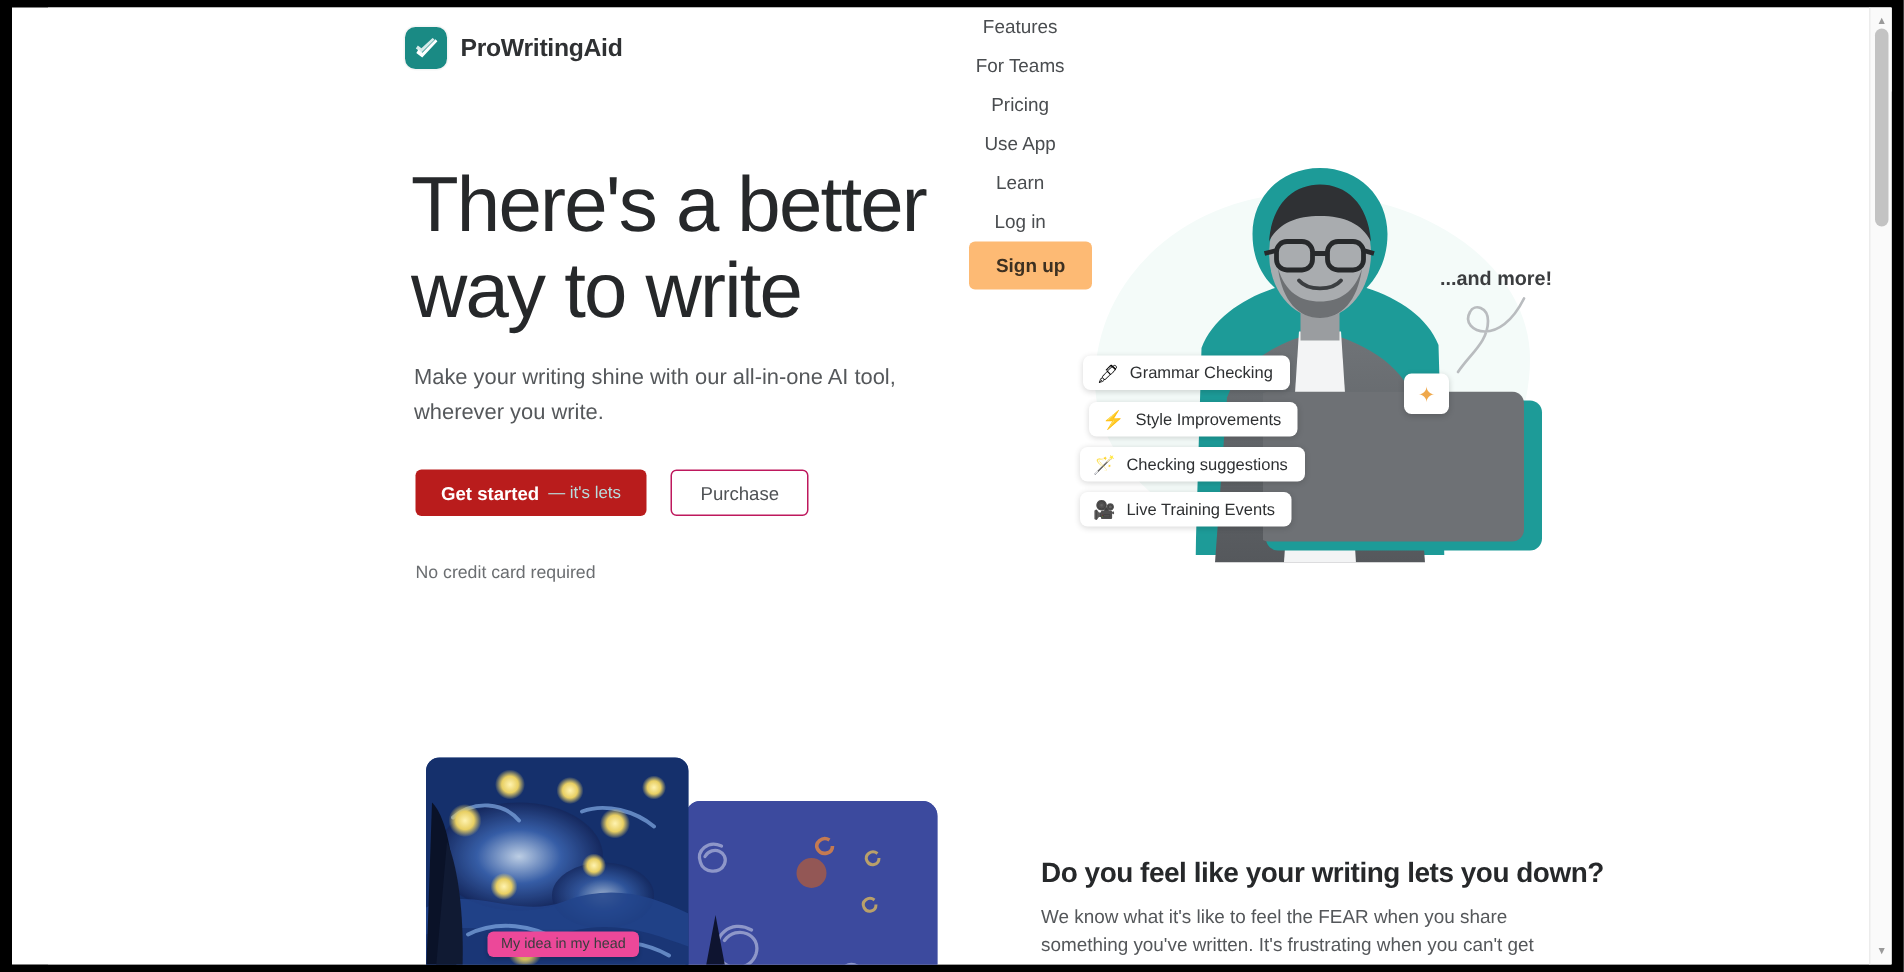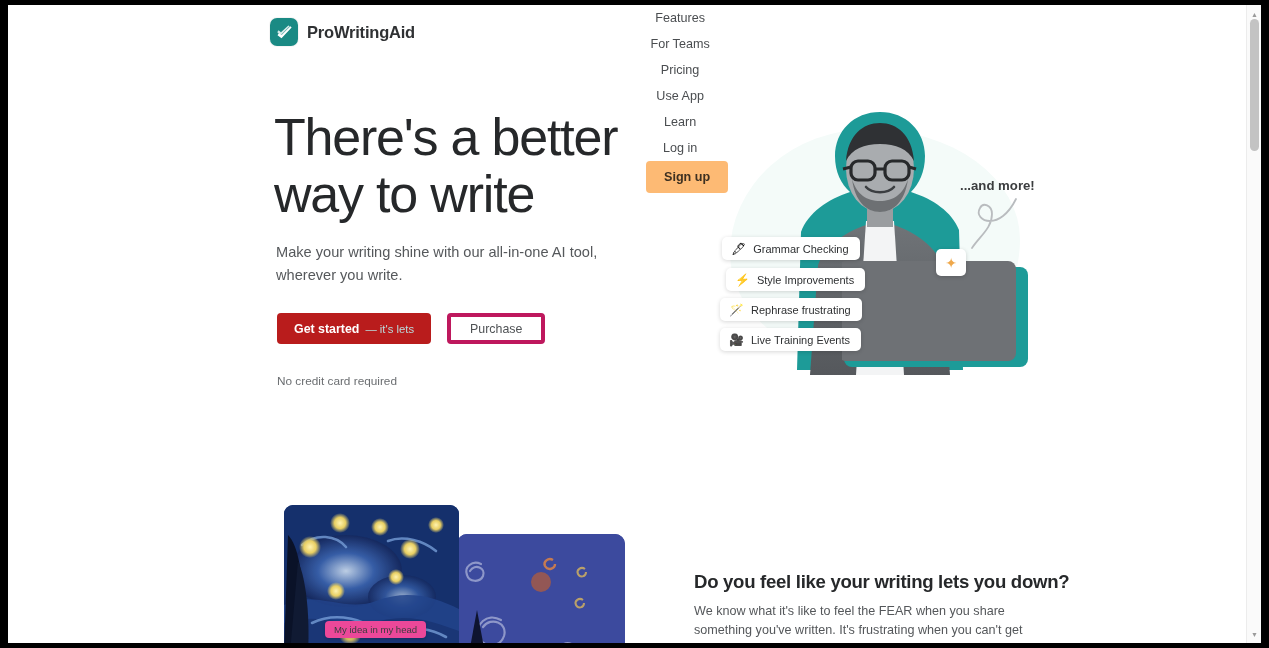--- a/index.html
+++ b/index.html
@@ -114,21 +114,21 @@
     font-family: inherit;
   }
   #get-started-label {
     color: #ffffff; font-size: 12.4px; font-weight: bold;
   }
   #get-started-note {
     color: #b9dcdd; font-size: 11.3px;
   }
   #purchase-btn {
     background: #ffffff;
-    border: 4px solid #be185d;
+    border: 1px solid #be185d;
     border-radius: 4px;
     padding: 0 19px;
     height: 31px;
     display: flex; align-items: center;
     color: #4f5255; font-size: 12.4px;
     cursor: pointer;
     font-family: inherit;
   }
   #no-card {
     position: absolute;
@@ -373,21 +373,21 @@
       <div class="feat-card" id="feat-0">
         <span class="feat-icon">🖋</span>
         <span class="feat-label">Grammar Checking</span>
       </div>
       <div class="feat-card" id="feat-1">
         <span class="feat-icon">⚡</span>
         <span class="feat-label">Style Improvements</span>
       </div>
       <div class="feat-card" id="feat-2">
         <span class="feat-icon">🪄</span>
-        <span class="feat-label">Rephrase frustrating</span>
+        <span class="feat-label">Checking suggestions</span>
       </div>
       <div class="feat-card" id="feat-3">
         <span class="feat-icon">🎥</span>
         <span class="feat-label">Live Training Events</span>
       </div>
     </div>
 
     <svg id="art-blue" viewBox="0 0 168 119" preserveAspectRatio="none">
       <rect width="168" height="119" fill="#3c4a9e"></rect>
       <g fill="none" stroke="#8e97c9" stroke-width="2.2" stroke-linecap="round">

